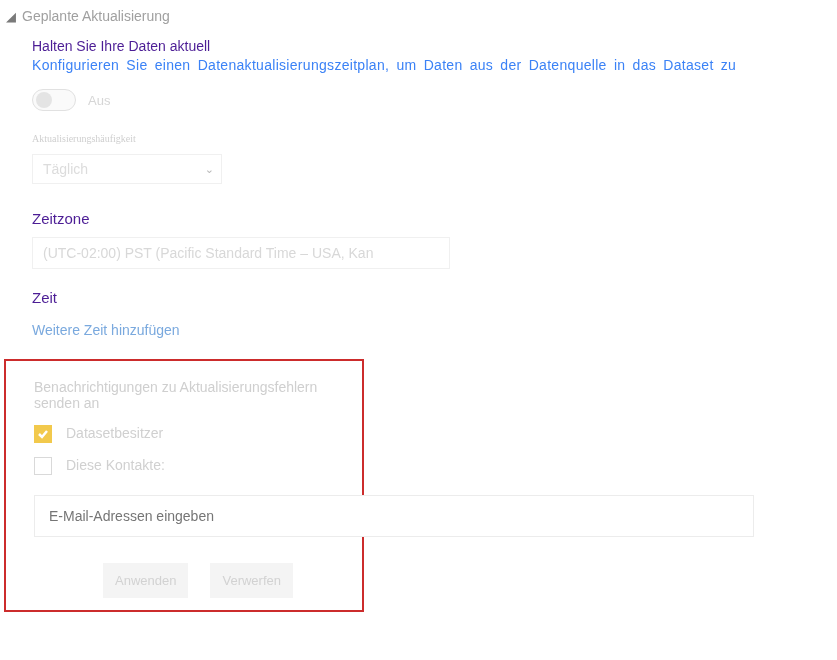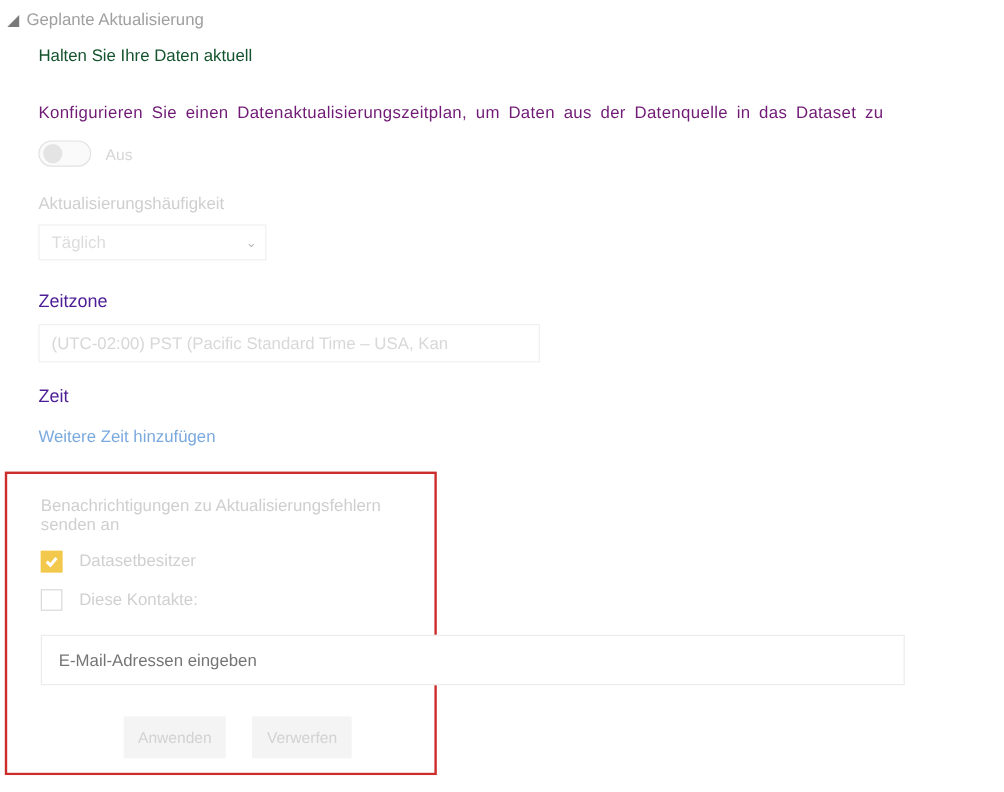--- a/index.html
+++ b/index.html
@@ -23,26 +23,26 @@
     }
     .section-header .caret {
       font-size: 13px;
       margin-right: 6px;
       color: #7a7a7a;
     }
     .section-body {
       padding: 0 0 0 32px;
     }
     .subtitle {
-      color: #14532d;
-      font-size: 14px;
-      margin: 8px 0 32px 0;
+      color: #4c1d95;
+      font-size: 14px;
+      margin: 8px 0 4px 0;
     }
     .desc {
-      color: #701a75;
+      color: #3b82f6;
       font-size: 14px;
       line-height: 1.1;
       margin-bottom: 16px;
       letter-spacing: 0.3px;
       word-spacing: 3px;
     }
     .toggle-row {
       display: flex;
       align-items: center;
       margin-bottom: 22px;
@@ -65,22 +65,23 @@
       top: 2px;
       left: 3px;
     }
     .toggle-label {
       margin-left: 12px;
       color: #d6d6d6;
       font-size: 13px;
     }
     .field-label {
       color: #cfcfcf;
-      font-size: 14px;
+      font-size: 10px;
       margin-bottom: 10px;
+      font-family: Liberation Serif, serif;
     }
     .field-label2 {
       color: #4c1d95;
       font-size: 15px;
       margin: 20px 0 10px 0;
     }
     .select-wrap {
       position: relative;
       width: 190px;
       margin-bottom: 26px;

